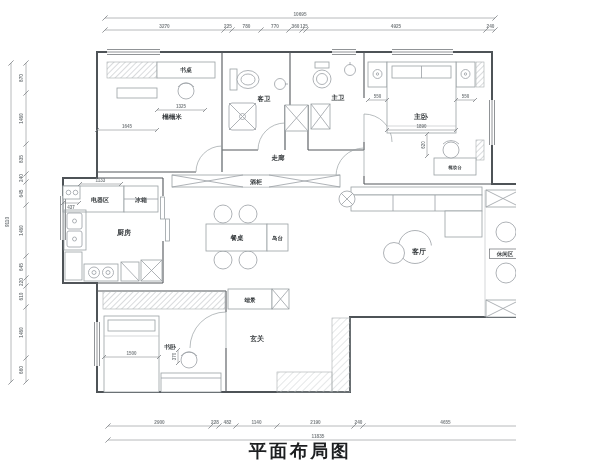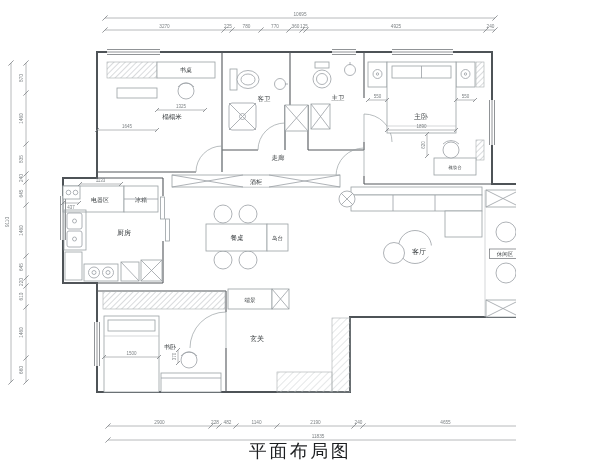--- a/index.html
+++ b/index.html
@@ -1,16 +1,16 @@
 <!DOCTYPE html>
 <html><head>
 <meta charset="utf-8">
 <style>
   html,body{margin:0;padding:0;background:#fff;}
-  #page{position:relative;width:516px;height:465px;background:#ffffff;overflow:hidden;}
+  #page{position:relative;width:516px;height:465px;background:#ffffff;overflow:hidden;font-weight:bold;}
   svg{position:absolute;left:0;top:0;}
   svg text{font-family:"Liberation Sans", sans-serif;}
   .wall{stroke:#4e5357;stroke-width:2;fill:none;}
   .iwall{stroke:#54585c;stroke-width:1.1;fill:none;}
   .f{stroke:#9aa0a4;stroke-width:0.8;fill:none;}
   .ff{stroke:#9aa0a4;stroke-width:0.8;fill:#ffffff;}
   .fl{stroke:#b9bdc0;stroke-width:0.6;fill:none;}
   .win{stroke:#54585c;stroke-width:0.65;fill:none;}
   .door{stroke:#9aa0a4;stroke-width:0.7;fill:none;}
   .wb{fill:#ffffff;stroke:none;}

